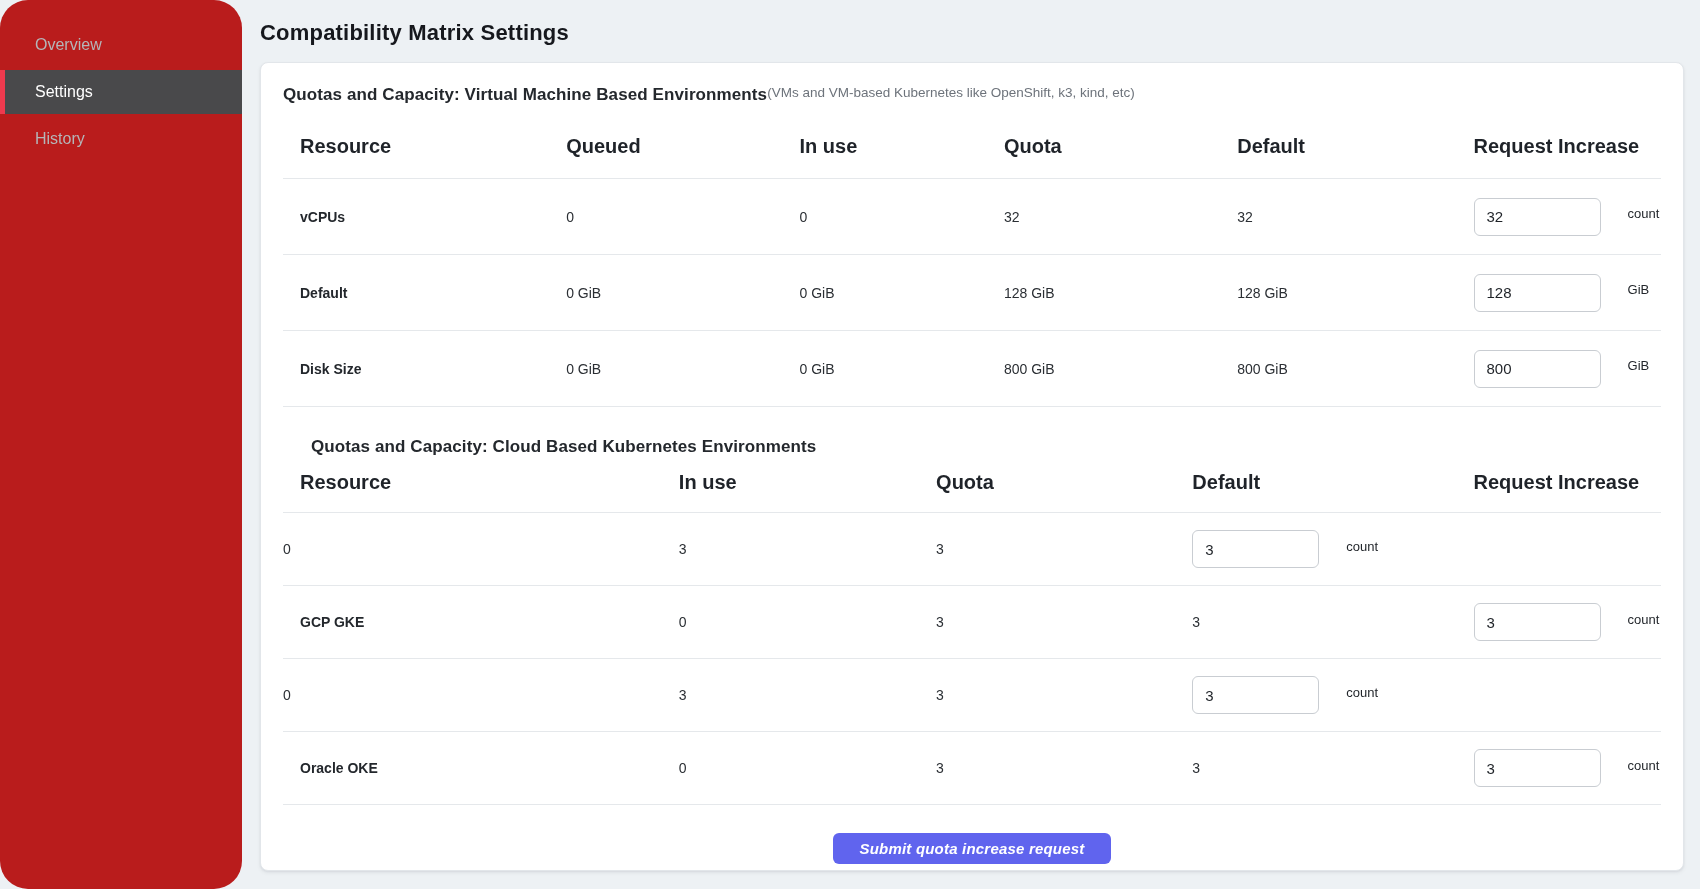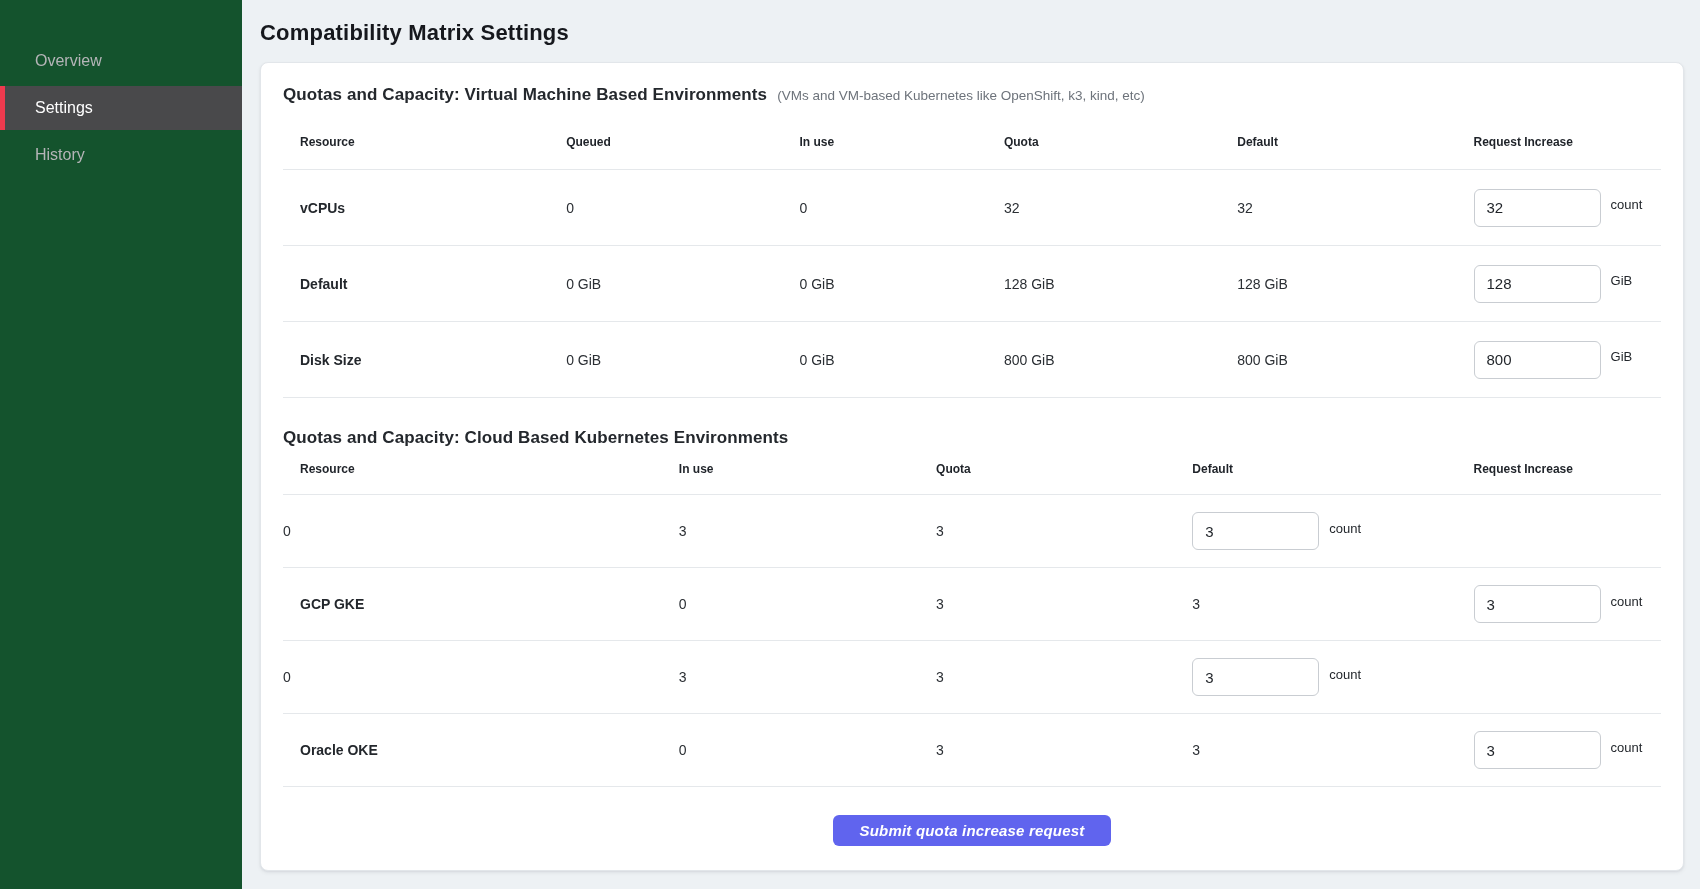--- a/index.html
+++ b/index.html
@@ -9,22 +9,23 @@
     background: #edf1f4;
     display: flex;
     color: #23272c;
   }
 
   
   .sidebar {
     width: 242px;
     min-width: 242px;
     height: 100%;
-    background: #14532d;
-    padding-top: 40px;
+    background: #b91c1c;
+    padding-top: 24px;
+    border-radius: 28px;
   }
   .nav-item {
     display: flex;
     align-items: center;
     height: 42px;
     margin-bottom: 4px;
     padding-left: 30px;
     font-size: 16px;
     color: #b5b5b8;
     cursor: pointer;
@@ -51,39 +52,39 @@
   }
   .card {
     background: #ffffff;
     border: 1px solid #e2e6ea;
     border-radius: 8px;
     box-shadow: 0 1px 2px rgba(16,24,40,.05), 0 2px 4px rgba(16,24,40,.06);
     padding: 22px 22px 20px 22px;
     height: 809px;
   }
 
-  .section-header { display: flex; align-items: center; gap: 10px; }
+  .section-header { display: flex; align-items: flex-start; }
   .section-title {
     font-size: 17px;
     font-weight: 700;
     color: #24282d;
     letter-spacing: .1px;
   }
   .section-subtitle { font-size: 13.5px; color: #6d737b; }
 
   
   .grid-row { display: grid; align-items: center; }
   .vm-cols  { grid-template-columns: 284fr 234fr 205fr 234fr 237fr 188fr; }
   .k8s-cols { grid-template-columns: 397fr 258fr 257fr 282fr 188fr; }
 
   .table-head {
     border-bottom: 1px solid #e5e8eb;
     padding-bottom: 20px;
     margin-top: 30px;
-    font-size: 12px;
+    font-size: 20px;
     font-weight: 700;
     color: #1f2329;
   }
   .table-head.second { margin-top: 14px; padding-bottom: 18px; }
 
   .data-row { height: 76px; border-bottom: 1px solid #e5e8eb; font-size: 14px; color: #2b2f34; }
   .data-row.compact { height: 73px; }
   .cell-resource { font-weight: 700; color: #23272c; }
   .cell.first, .cell-resource { padding-left: 17px; }
 
@@ -93,23 +94,23 @@
     height: 38px;
     border: 1px solid #c9cdd2;
     border-radius: 6px;
     padding: 0 12px;
     font-size: 15px;
     font-family: "Liberation Sans", sans-serif;
     color: #1f2328;
     background: #fff;
     outline: none;
   }
-  .unit-label { font-size: 13px; color: #23272c; margin-left: 10px; margin-bottom: 6px; }
-
-  .section-2-title { margin-top: 30px; }
+  .unit-label { font-size: 13px; color: #23272c; margin-left: 27px; margin-bottom: 6px; }
+
+  .section-2-title { margin-top: 30px; margin-left: 28px; }
 
   
   .button-row { display: flex; justify-content: center; margin-top: 28px; }
   .submit-btn {
     background: #6064ee;
     color: #ffffff;
     font-family: "Liberation Sans", sans-serif;
     font-size: 15px;
     font-weight: 700;
     border: none;

